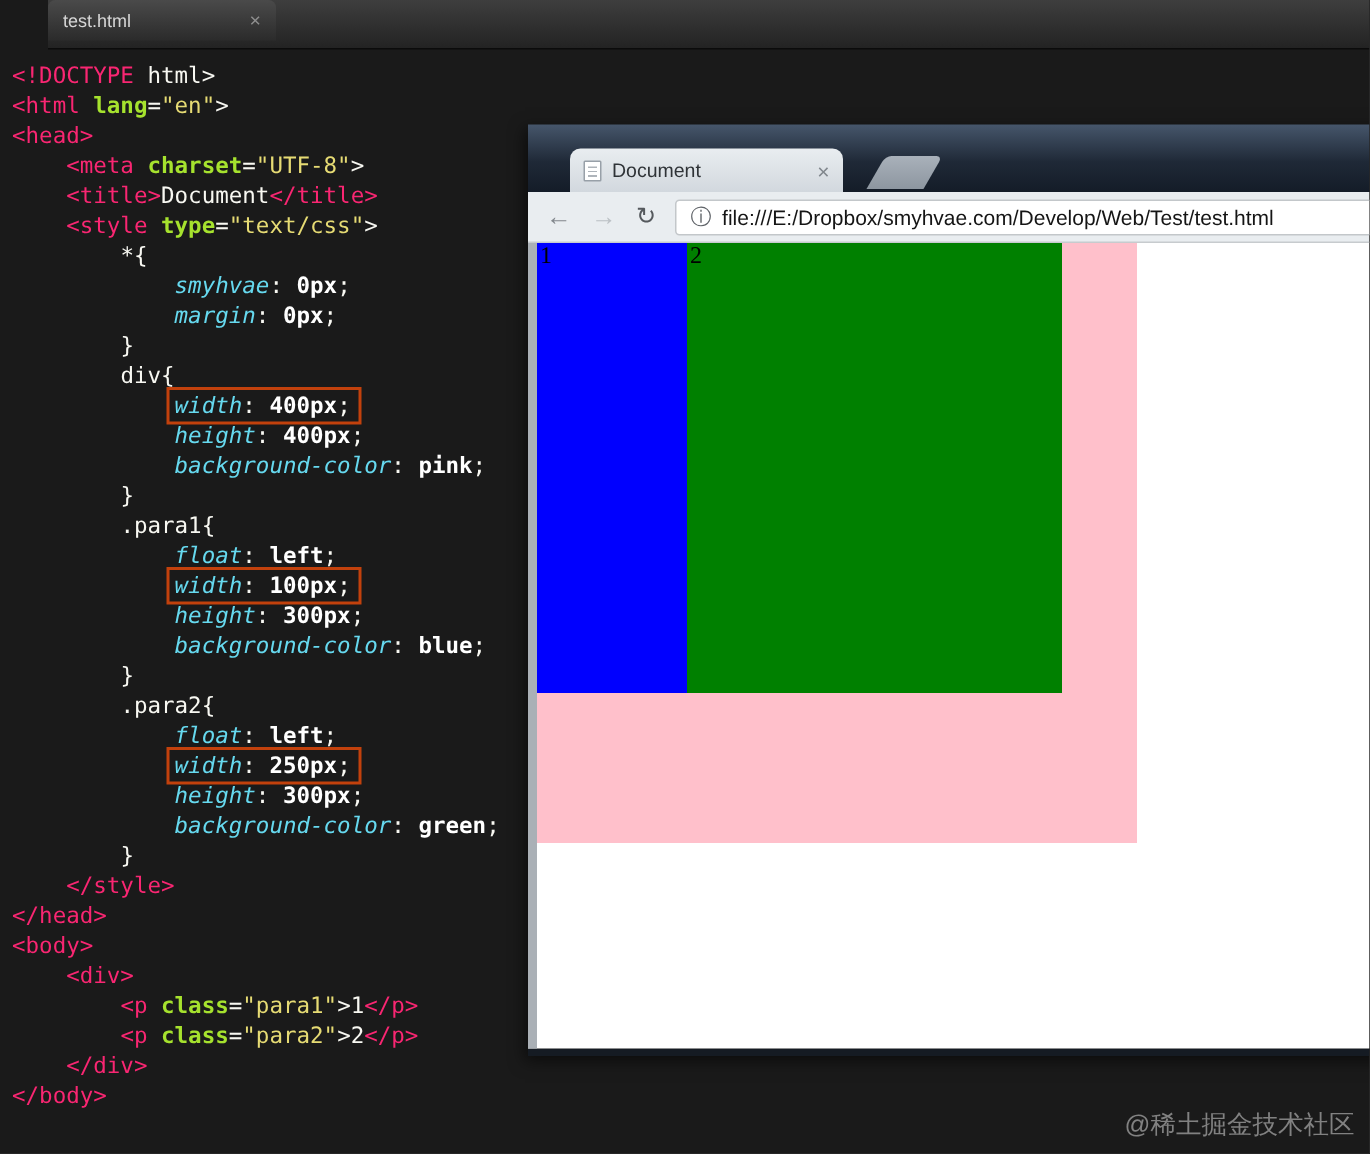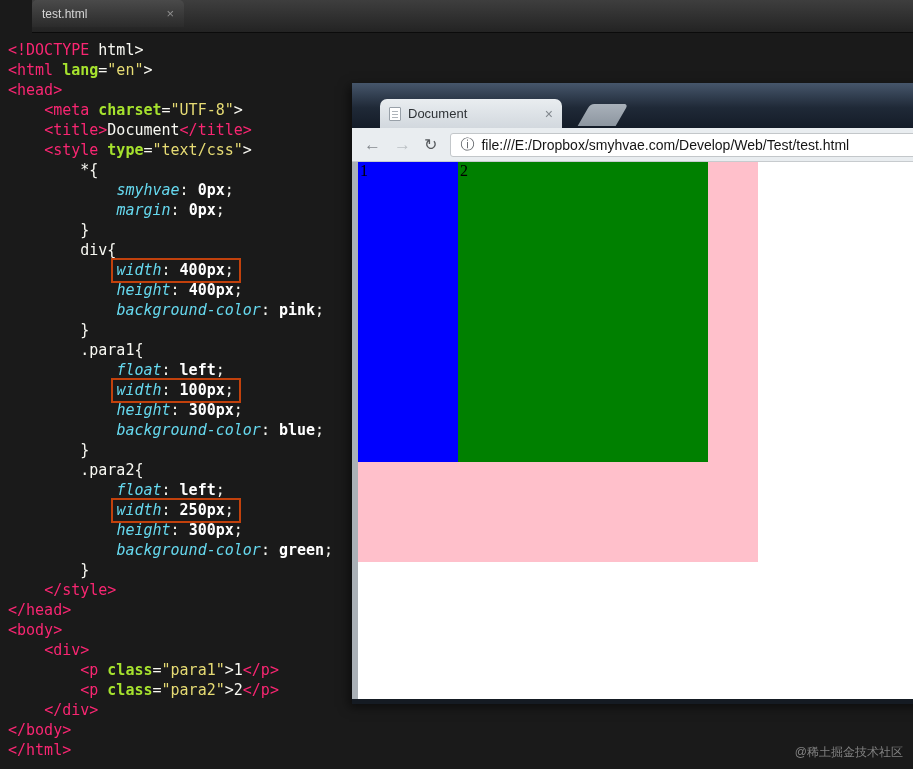--- a/index.html
+++ b/index.html
@@ -60,21 +60,21 @@
   .url { font-size:14px; color:#151515; white-space:nowrap; }
   .b-content { flex:1; background:#fff; border-left:6px solid #aab0b6;
                position:relative; overflow:hidden; }
   .pgdiv { position:absolute; left:0; top:0; width:400px; height:400px; }
   .pgp  { position:absolute; top:0; color:#000; padding-left:2px;
           font-family:"Liberation Serif",serif; font-size:16px; line-height:18px; }
   .pg1 { left:0;     width:100px; height:300px; }
   .pg2 { left:100px; width:250px; height:300px; }
 
   .watermark { position:absolute; right:10px; bottom:8px; color:#818181;
-               font-size:12px; z-index:3; }
+               font-size:17px; z-index:3; }
 </style>
 </head>
 <body>
 
 <div class="screen">
 
   <div class="ed-tabbar">
     <div class="ed-tab">
       <span class="ed-tab-title">test.html</span>
       <span class="ed-tab-close">×</span>
@@ -109,21 +109,20 @@
       <div class="code-line">            <span class="tk-prop">background-color</span><span class="tk-plain">: </span><span class="tk-num">green</span><span class="tk-plain">;</span></div>
       <div class="code-line">        <span class="tk-plain">}</span></div>
       <div class="code-line">    <span class="tk-tag">&lt;/style&gt;</span></div>
       <div class="code-line"><span class="tk-tag">&lt;/head&gt;</span></div>
       <div class="code-line"><span class="tk-tag">&lt;body&gt;</span></div>
       <div class="code-line">    <span class="tk-tag">&lt;div&gt;</span></div>
       <div class="code-line">        <span class="tk-tag">&lt;p</span><span class="tk-attr"> class</span><span class="tk-plain">=</span><span class="tk-str">"para1"</span><span class="tk-plain">&gt;1</span><span class="tk-tag">&lt;/p&gt;</span></div>
       <div class="code-line">        <span class="tk-tag">&lt;p</span><span class="tk-attr"> class</span><span class="tk-plain">=</span><span class="tk-str">"para2"</span><span class="tk-plain">&gt;2</span><span class="tk-tag">&lt;/p&gt;</span></div>
       <div class="code-line">    <span class="tk-tag">&lt;/div&gt;</span></div>
       <div class="code-line"><span class="tk-tag">&lt;/body&gt;</span></div>
-      <div class="code-line"><span class="tk-tag">&lt;/html&gt;</span></div>
     </div>
 
   <div class="browser">
     <div class="b-titlebar">
       <div class="b-tab">
         <span class="favicon"></span>
         <span>Document</span>
         <span class="b-tab-close">×</span>
       </div>
       <div class="b-newtab"></div>

